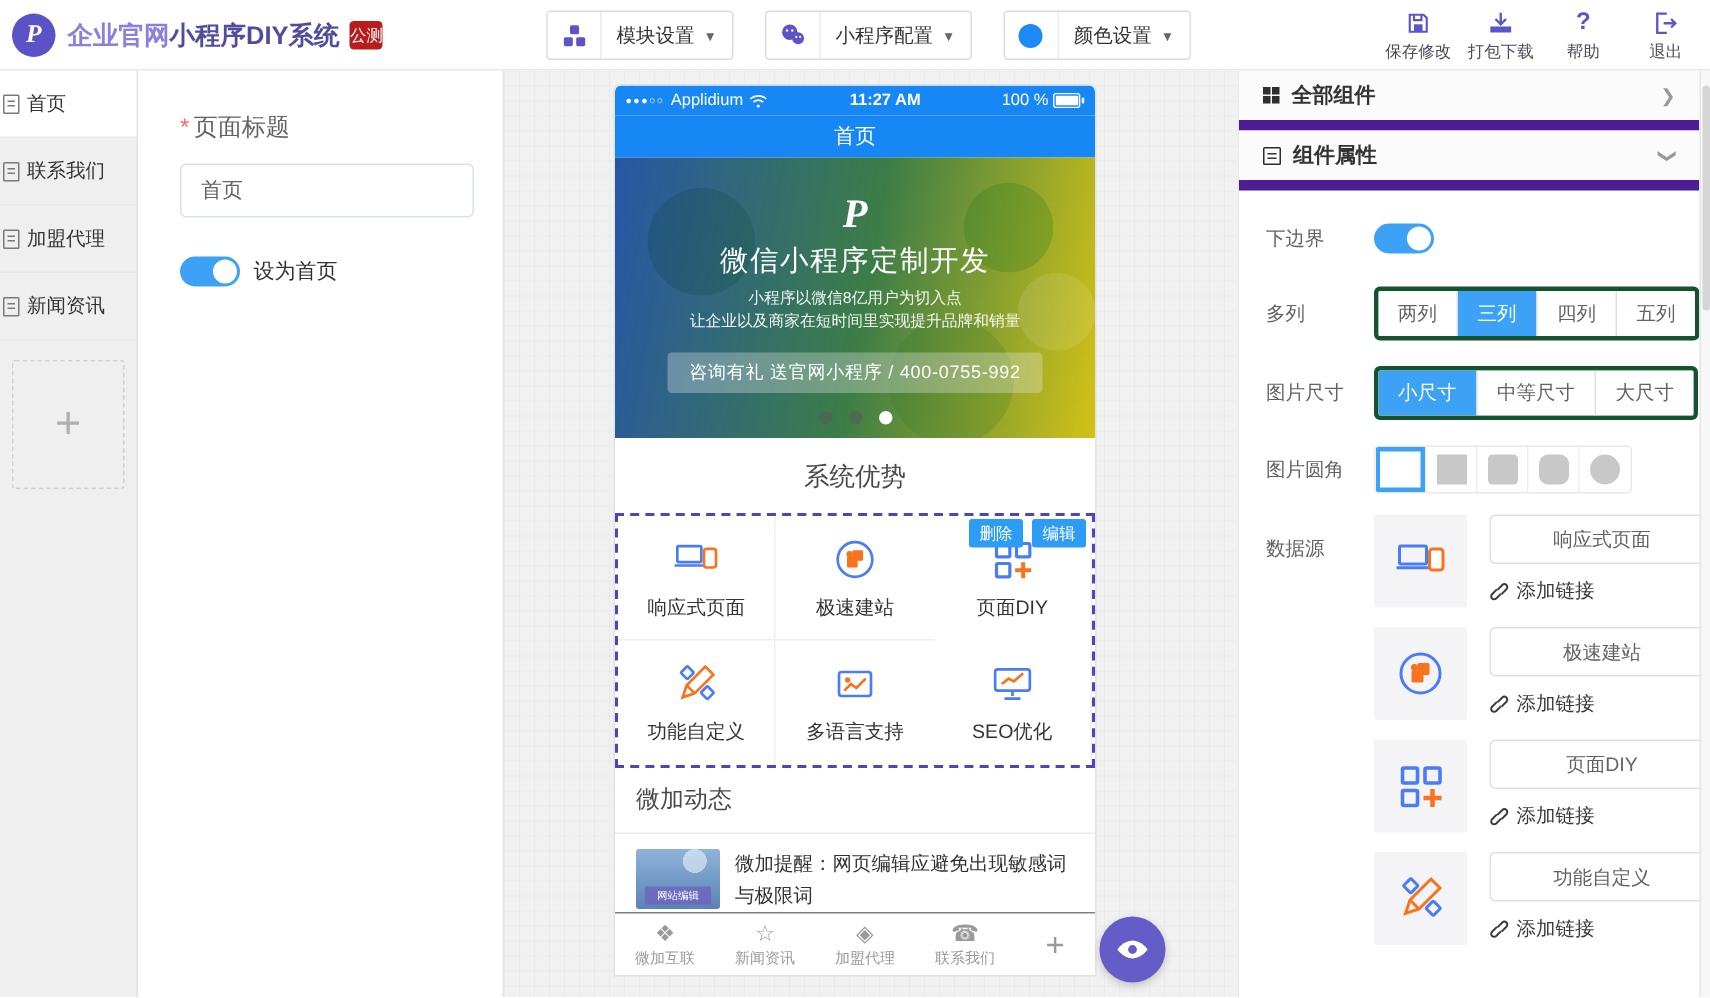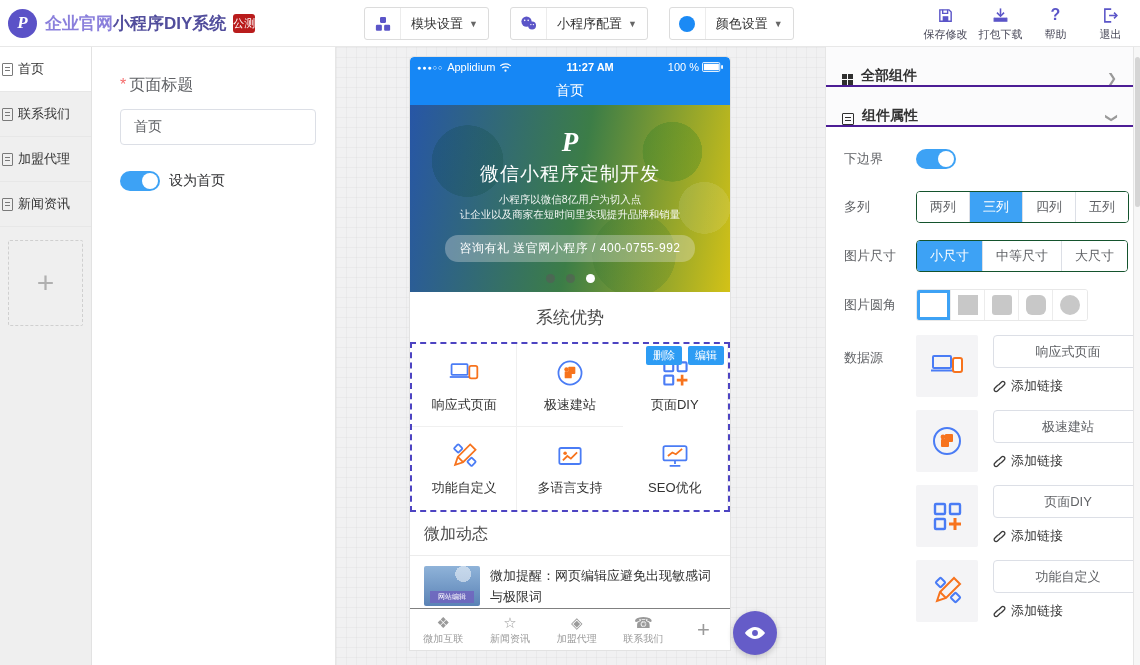--- a/index.html
+++ b/index.html
@@ -66,21 +66,21 @@
     background:
       radial-gradient(circle 36px at 18% 30%, rgba(0,60,40,.18) 99%, transparent 100%),
       radial-gradient(circle 30px at 82% 25%, rgba(30,120,30,.25) 99%, transparent 100%),
       radial-gradient(circle 42px at 70% 80%, rgba(40,110,40,.18) 99%, transparent 100%),
       radial-gradient(circle 26px at 92% 55%, rgba(255,255,255,.10) 99%, transparent 100%),
       linear-gradient(100deg,#2756a6 0%, #3c7d47 52%, #d3c217 100%); }
   .banner .blogo { padding-top:22px; font-family:"Liberation Serif","DejaVu Serif",serif; font-style:italic; font-weight:bold; font-size:27px; line-height:30px; }
   .banner .btitle { font-size:19px; margin-top:4px; letter-spacing:1px; }
   .banner .bsub { font-size:10.5px; margin-top:5px; opacity:.92; line-height:1.45; }
   .banner .bsub2 { font-size:10.5px; opacity:.92; line-height:1.45; }
-  .pill { display:inline-block; margin-top:13px; background:rgba(235,235,235,.32); border-radius:13px; font-size:12px; padding:5px 14px; letter-spacing:.5px; }
+  .pill { display:inline-block; margin-top:13px; background:rgba(235,235,235,.32); border-radius:3px; font-size:12px; padding:5px 14px; letter-spacing:.5px; }
   .dots { position:absolute; bottom:9px; left:0; right:0; display:flex; justify-content:center; gap:11px; }
   .dot { width:9px; height:9px; border-radius:50%; background:rgba(90,90,90,.55); }
   .dot.on { background:#fff; }
 
   .adv-title { height:50px; display:flex; align-items:center; justify-content:center; font-size:17px; color:#4a4a4a; }
   .adv-grid { position:relative; border:2px dashed #4d44c2; display:flex; flex-wrap:wrap; }
   .adv-cell { width:33.333%; height:83px; display:flex; flex-direction:column; align-items:center; justify-content:center; border-right:1px solid #f0f0f0; border-bottom:1px solid #f0f0f0; cursor:pointer; }
   .adv-cell:nth-child(3n) { border-right:none; }
   .adv-cell:nth-child(n+4) { border-bottom:none; }
   .adv-cell .clabel { font-size:13px; color:#333; margin-top:7px; }
@@ -97,34 +97,34 @@
   .tabbar { position:absolute; bottom:0; left:0; width:100%; height:42px; background:#fff; border-top:1px solid #808080; display:flex; align-items:center; }
   .tab { flex:1; display:flex; flex-direction:column; align-items:center; justify-content:center; color:#9a9a9a; cursor:pointer; }
   .tab .tic { font-size:15px; line-height:17px; }
   .tab .tlb { font-size:10px; margin-top:1px; }
   .tab-plus { flex:.8; text-align:center; font-size:22px; color:#9a9a9a; font-weight:300; cursor:pointer; }
 
   .eye-btn { position:absolute; left:733px; top:611px; width:44px; height:44px; border-radius:50%; background:#655cc8; display:flex; align-items:center; justify-content:center; cursor:pointer; z-index:10; box-shadow:0 2px 6px rgba(0,0,0,.2); }
 
   
   .inspector { position:absolute; left:825px; top:47px; width:308px; height:618px; background:#fff; border-left:1px solid #e6e6e6; overflow:hidden; }
-  .insp-head { height:40px; display:flex; align-items:flex-end; padding:0 16px; background:#fbfbfc; border-bottom:2px solid #4c1d95; cursor:pointer; }
+  .insp-head { height:40px; display:flex; align-items:center; padding:0 16px; background:#fbfbfc; border-bottom:7px solid #4c1d95; cursor:pointer; }
   .insp-head .hic { margin-right:8px; display:flex; }
   .insp-head .htx { font-size:14px; color:#333; font-weight:600; flex:1; }
   .chev { color:#999; font-size:12px; }
   .chev.down { display:inline-block; transform:rotate(90deg); }
   .sq-grid { width:11px; height:11px; display:grid; grid-template-columns:5px 5px; grid-template-rows:5px 5px; gap:1px; }
   .sq-grid i { background:#2f2f2f; }
   .list-ic { width:12px; height:12px; border:1px solid #2f2f2f; border-radius:1px; position:relative; }
   .list-ic::after { content:""; position:absolute; left:2px; top:3px; width:6px; height:1px; background:#2f2f2f; box-shadow:0 3px 0 #2f2f2f; }
 
   .prop-row { display:flex; align-items:center; margin:17px 0 0 18px; min-height:30px; }
   .prop-label { width:72px; font-size:13px; color:#606266; flex:none; }
 
-  .seg { display:inline-flex; border:1px solid #14532d; border-radius:4px; overflow:hidden;font-family:Liberation Serif, serif; }
+  .seg { display:inline-flex; border:3px solid #14532d; border-radius:4px; overflow:hidden;font-family:Liberation Serif, serif; }
   .seg-btn { height:30px; display:flex; align-items:center; justify-content:center; padding:0 13px; font-size:13px; color:#606266; background:#fff; border-right:1px solid #dcdfe6; cursor:pointer; white-space:nowrap; }
   .seg-btn:last-child { border-right:none; }
   .seg-btn.sel { background:#3da2f5; color:#fff; }
 
   .radius-group { display:inline-flex; border:1px solid #e8e8e8; border-radius:3px; overflow:hidden; }
   .radius-cell { width:34px; height:30px; display:flex; align-items:center; justify-content:center; border-right:1px solid #ececec; background:#fff; cursor:pointer; }
   .radius-cell:last-child { border-right:none; }
   .radius-cell.sel { box-shadow:inset 0 0 0 3px #3da2f5; }
   .sw { width:20px; height:20px; background:#c8c8c8; }
   .sw.r0 { background:#fff; }

